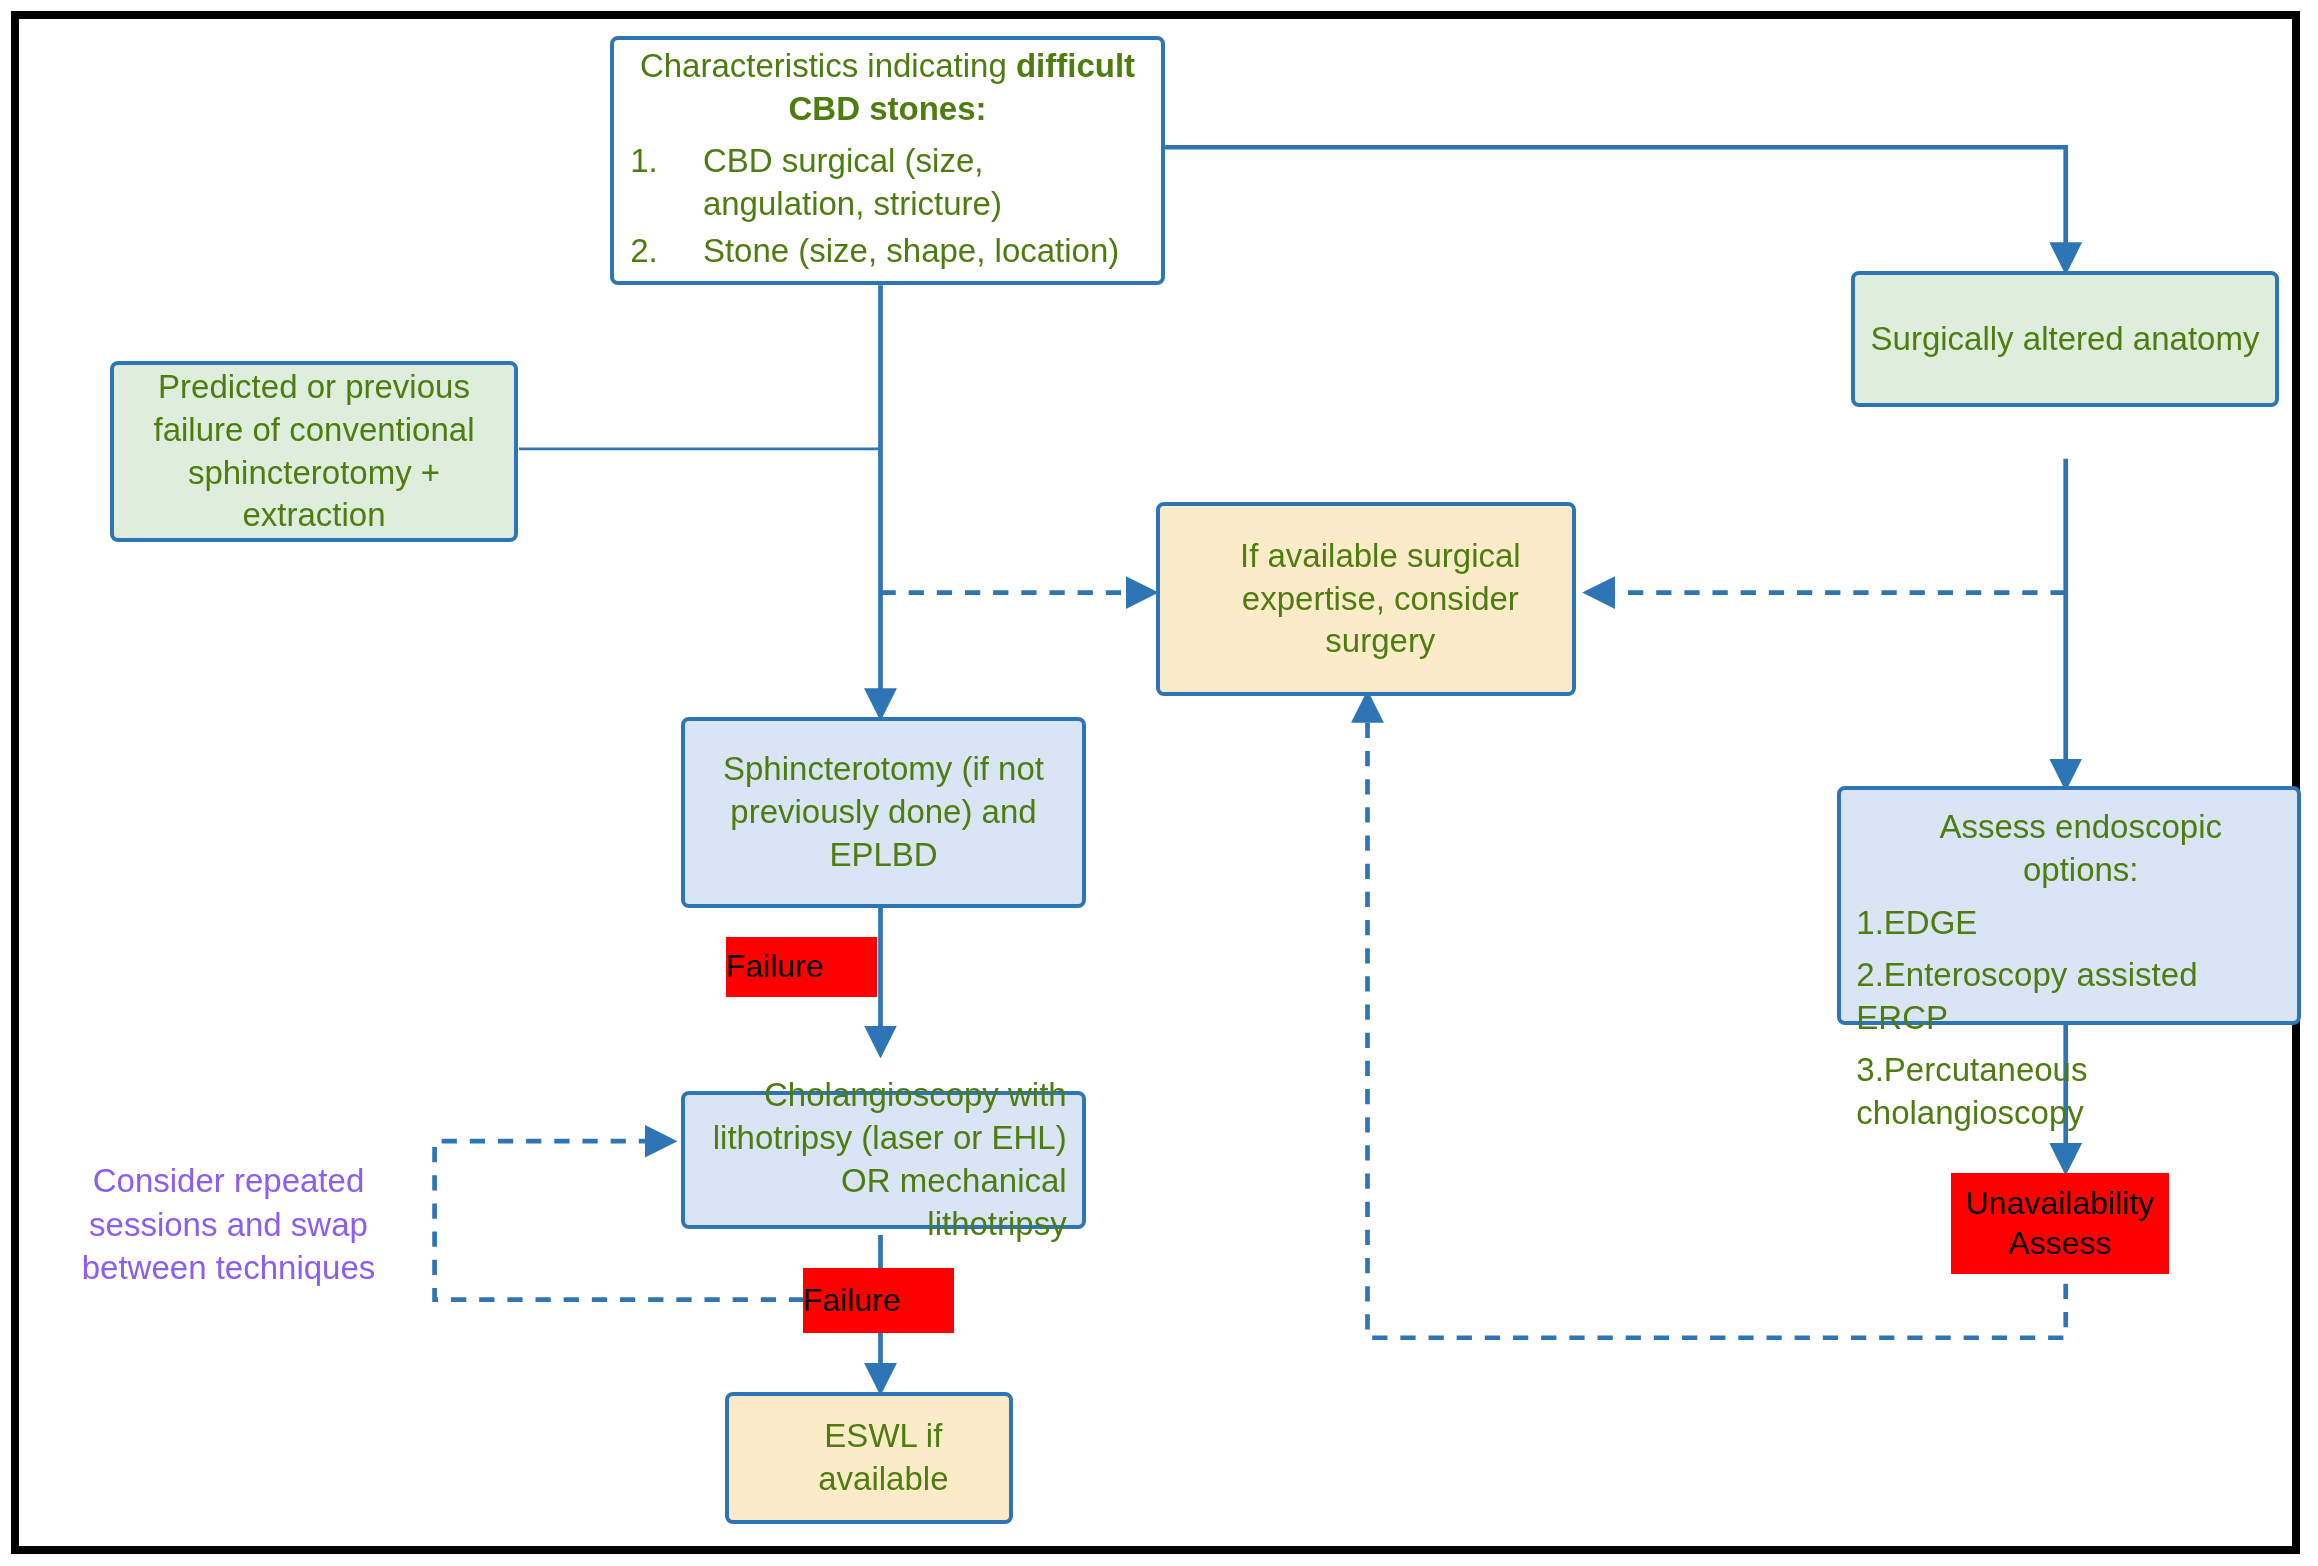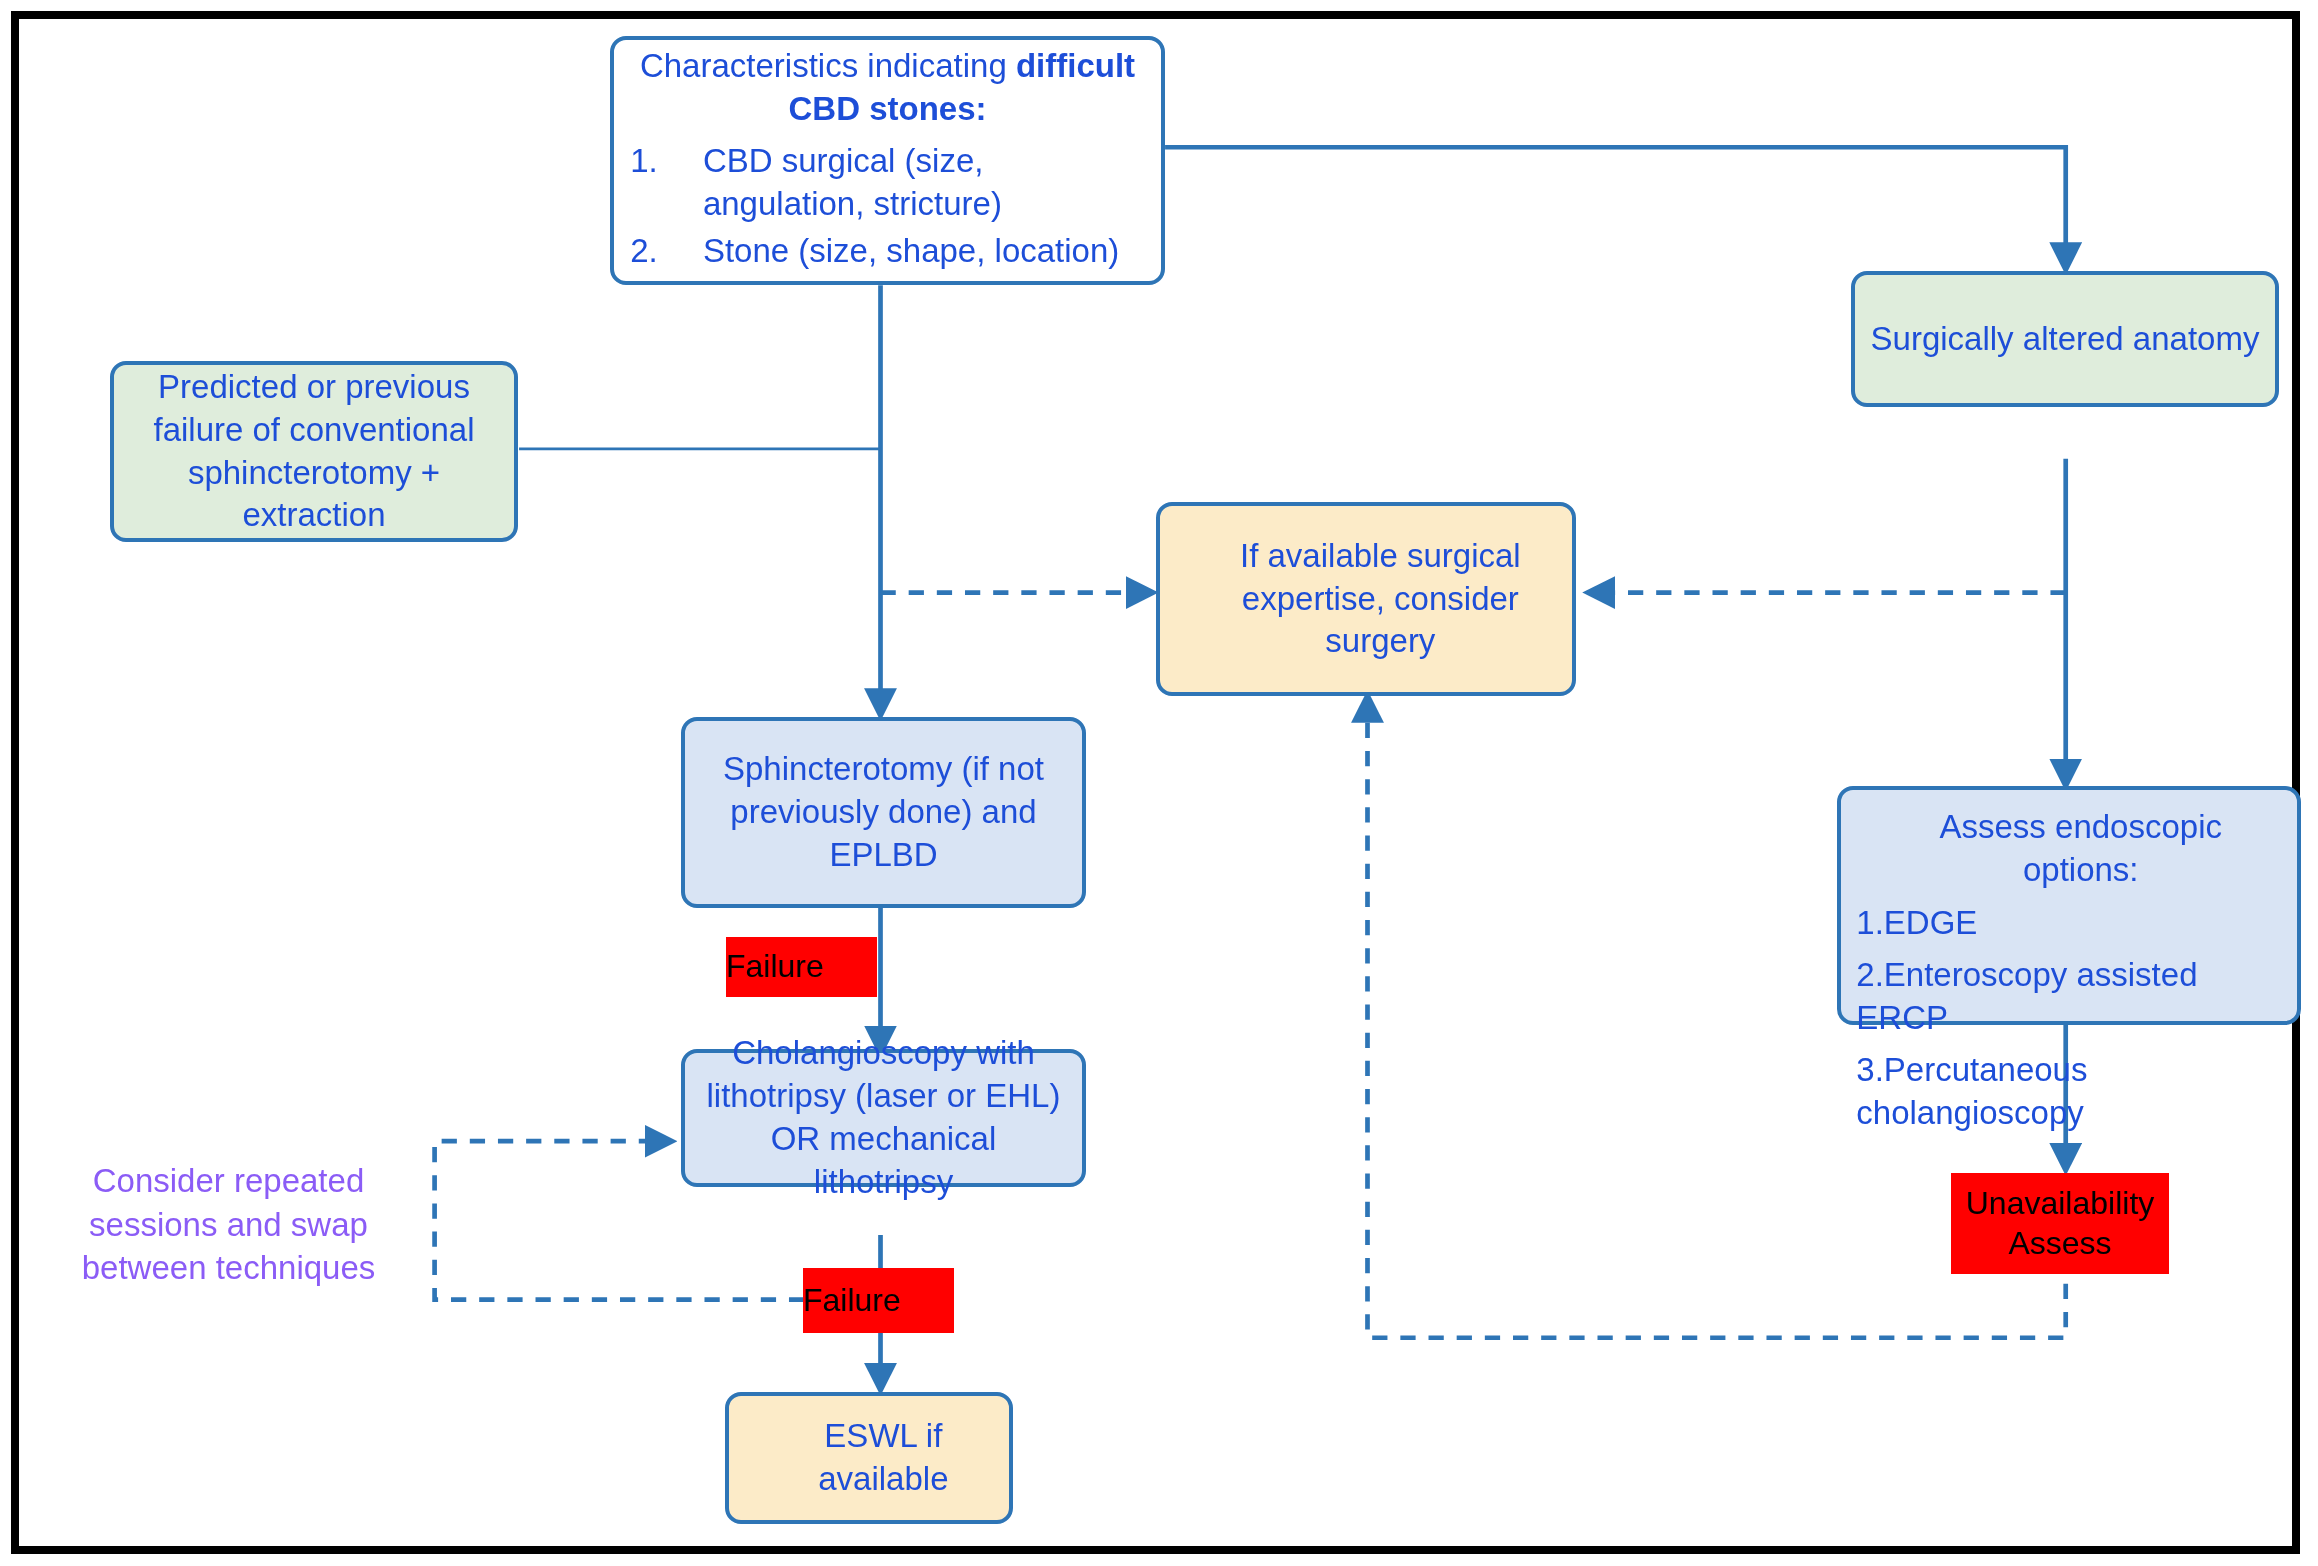--- a/index.html
+++ b/index.html
@@ -15,26 +15,26 @@
     position:absolute;
     left:10.6px; top:10.6px;
     width:2289px; height:1543px;
     border:8.2px solid #000000;
     box-sizing:border-box;
   }
   .node{
     position:absolute;
     box-sizing:border-box;
     border:4.1px solid #2E75B6;
-    border-radius:16px;
+    border-radius:8px;
     display:flex;
     align-items:center;
     justify-content:center;
     text-align:center;
-    color:#1d4ed8;
+    color:#4d7c0f;
     font-size:33px;
     line-height:1.30;
     padding:10.6px 15.3px;
     z-index:5;
   }
   .node.blue{background:#D9E4F4;}
   .node.green{background:#DFEDDC;}
   .node.tan{background:#FCEBC8;padding-left:44px;}
   .node.white{background:#FFFFFF;}
 
@@ -145,21 +145,21 @@
   </div>
 
   <div class="node tan" style="left:1156px; top:502px; width:420px; height:194px;">
     <div class="inner">If available surgical expertise, consider surgery</div>
   </div>
 
   <div class="node blue" style="left:681px; top:717px; width:405px; height:191px;">
     <div class="inner">Sphincterotomy (if not previously done) and EPLBD</div>
   </div>
 
-  <div class="node blue" style="left:681px; top:1049px; width:405px; height:138px;">
+  <div class="node blue" style="left:681px; top:1091px; width:405px; height:138px;text-align:right;">
     <div class="inner">Cholangioscopy with lithotripsy (laser or EHL) OR mechanical lithotripsy</div>
   </div>
 
   <div class="node tan" style="left:725px; top:1392px; width:288px; height:132px;">
     <div class="inner">ESWL if available</div>
   </div>
 
   <div class="node blue" style="left:1837px; top:786px; width:464px; height:239px; align-items:flex-start;">
     <div class="inner optlist">
       <span class="opthead">Assess endoscopic options:</span>

